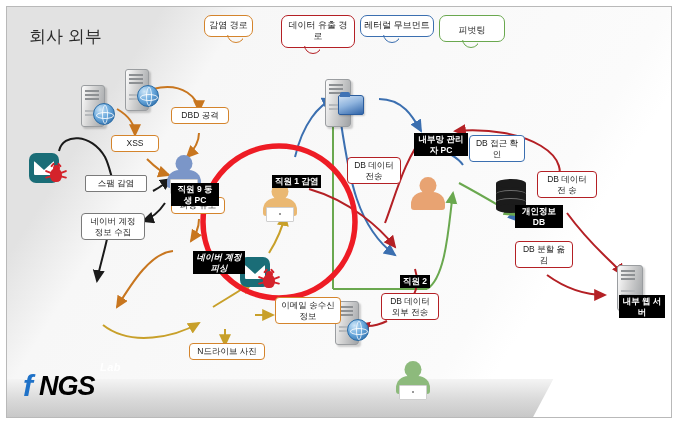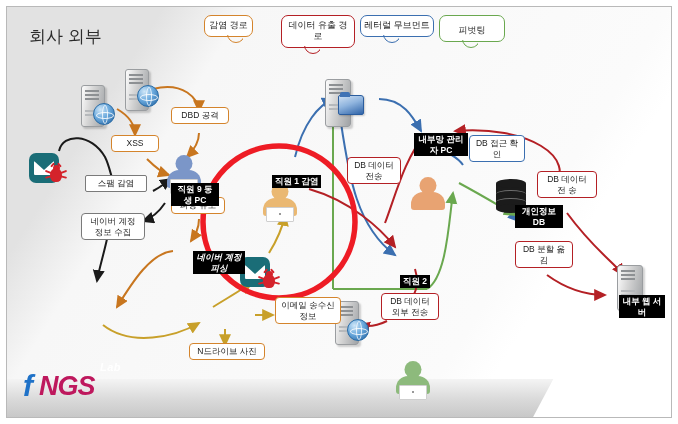--- a/index.html
+++ b/index.html
@@ -87,21 +87,21 @@
   .dbcyl .t{position:absolute;left:0;top:0;width:30px;height:9px;border-radius:50%;background:#1b1b1b;}
   .dbcyl .m{position:absolute;left:0;top:5px;width:30px;height:24px;background:#1b1b1b;}
   .dbcyl .b{position:absolute;left:0;bottom:0;width:30px;height:9px;border-radius:50%;background:#1b1b1b;}
   .dbcyl .ln{position:absolute;left:0;width:30px;height:7px;border-radius:50%;
     border-top:1.5px solid #6d6d6d;}
 
   #logo{position:absolute;left:16px;top:356px;z-index:11;width:104px;height:36px;}
   #logo .lab{position:absolute;right:6px;top:-2px;color:#fff;font-size:11px;font-style:italic;
     font-weight:bold;letter-spacing:.5px;}
   #logo .ng{position:absolute;left:0;top:8px;font-size:27px;font-weight:bold;font-style:italic;
-    color:#be185d;letter-spacing:-1px;}
+    color:#000000;letter-spacing:-1px;}
   #logo .f{position:absolute;left:0;top:6px;font-size:30px;font-weight:bold;font-style:italic;
     color:#1f72c8;}
 </style>
 </head>
 <body>
 
 <div id="stage">
   <div id="slide">
     <div class="wedge"></div>
 

